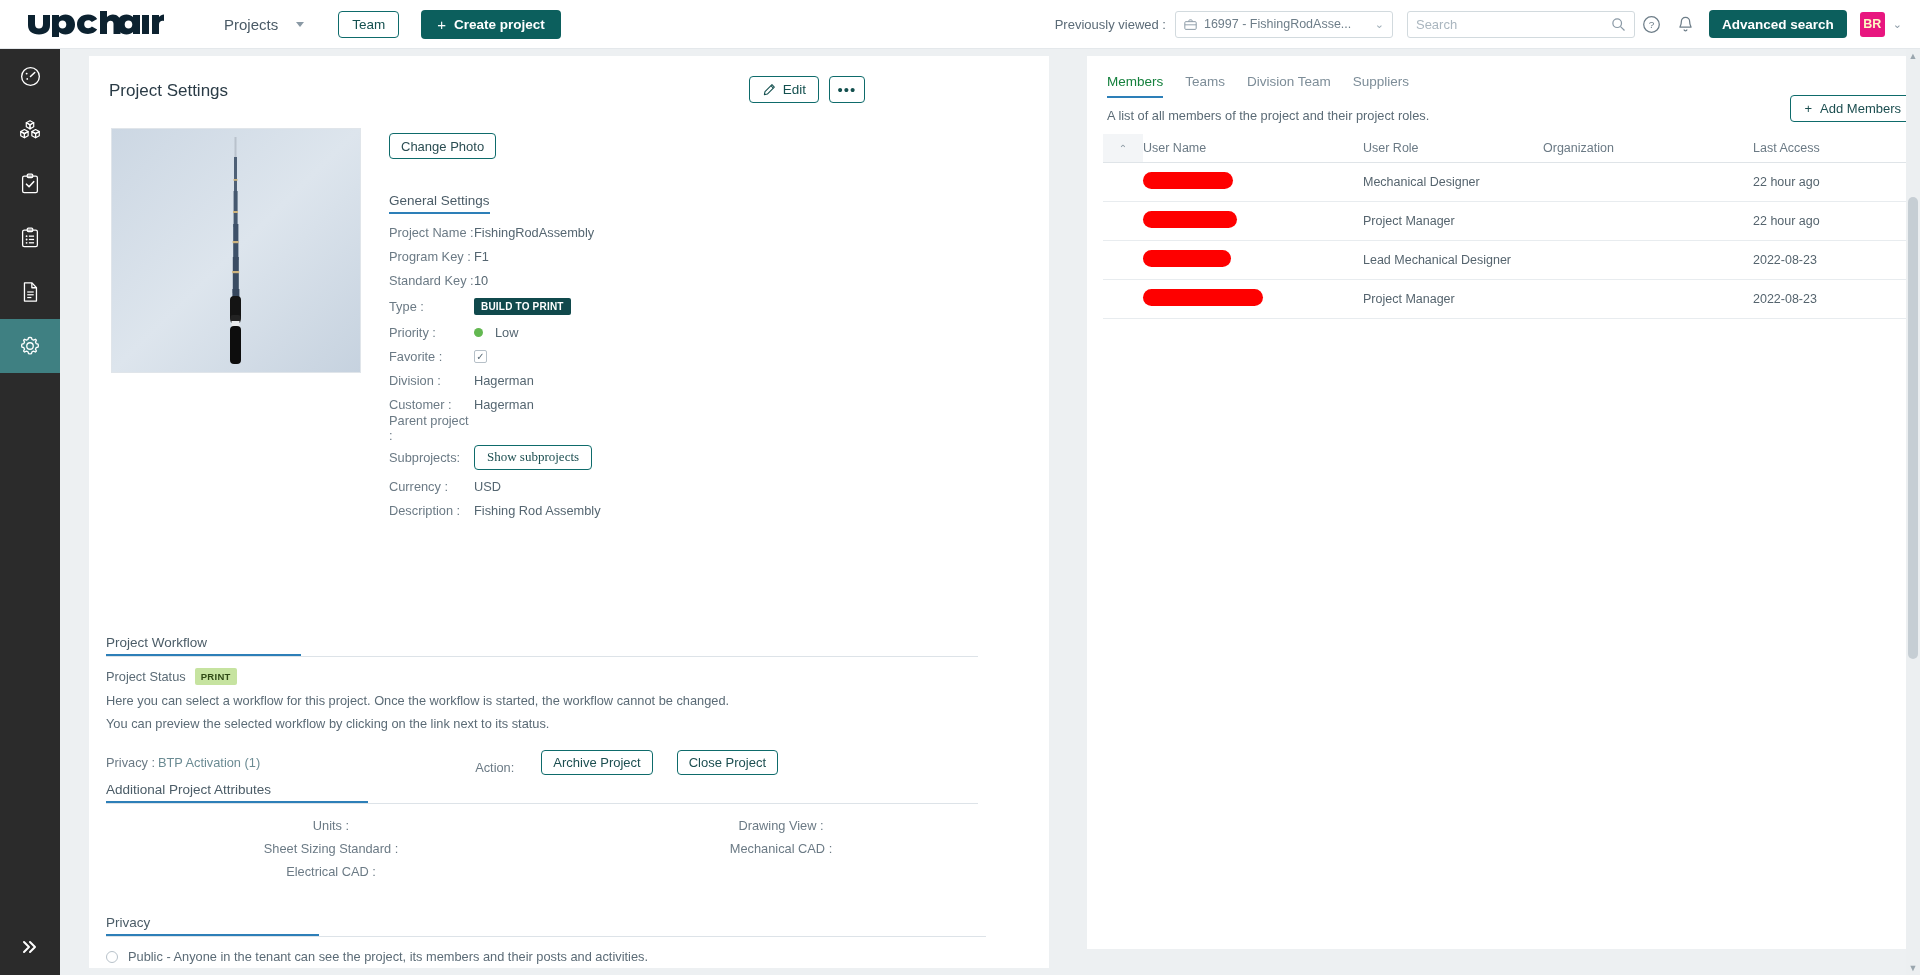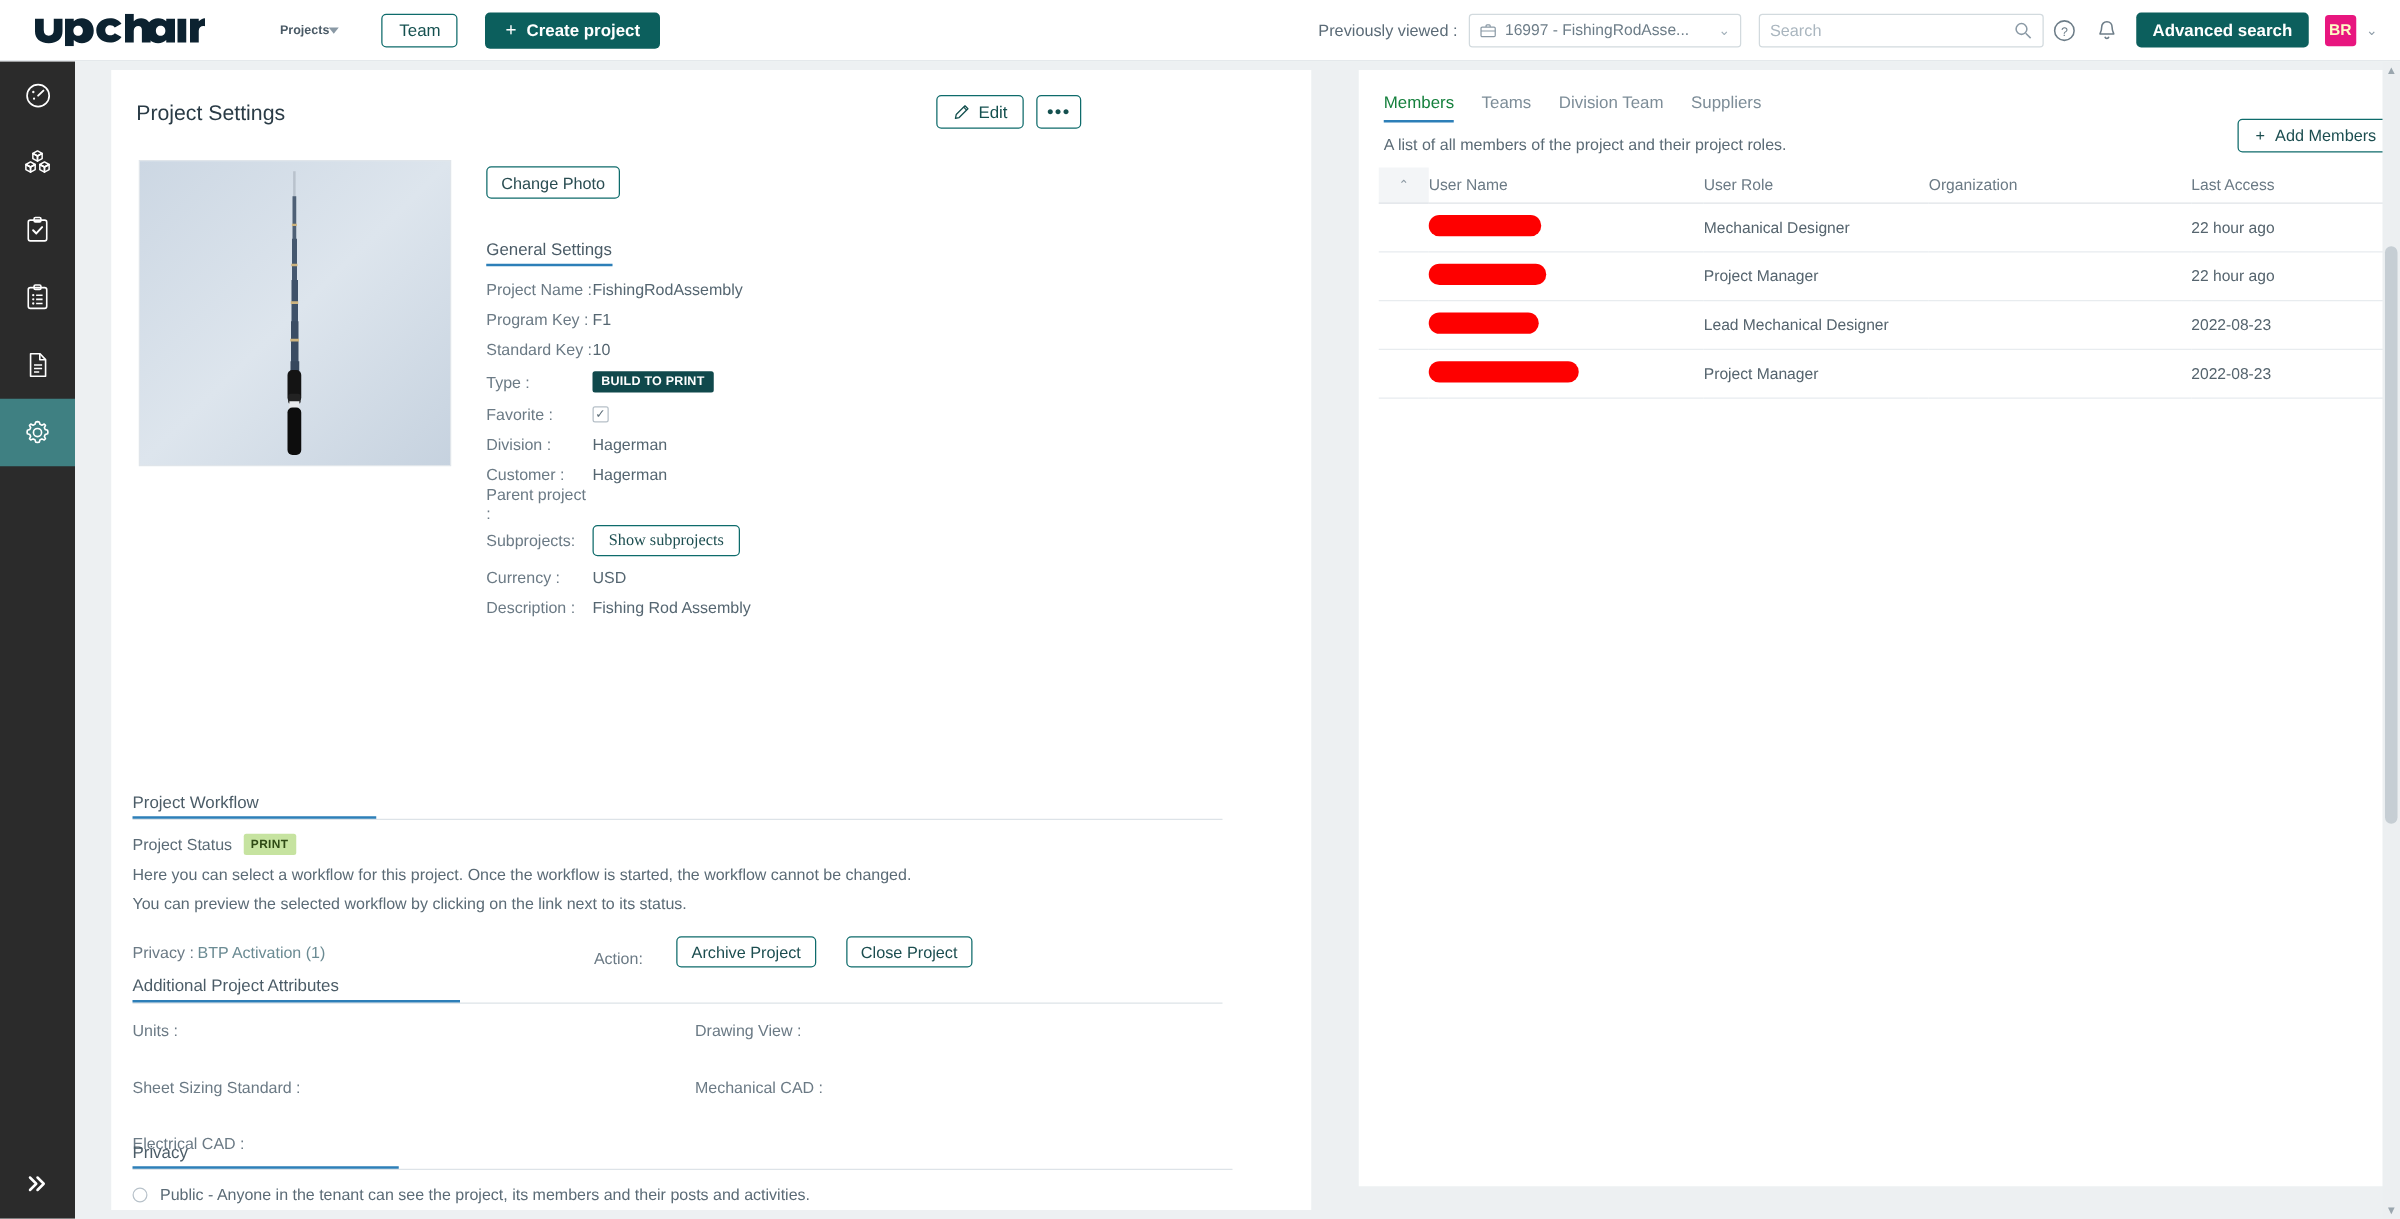--- a/index.html
+++ b/index.html
@@ -12,22 +12,22 @@
   #app { position: relative; width: 1920px; height: 975px; }
 
   
   .topbar {
     position: absolute; top: 0; left: 0; width: 1920px; height: 49px;
     background: #ffffff; display: flex; align-items: center;
     border-bottom: 1px solid #e4e8eb; z-index: 40;
   }
   .logo { margin-left: 26px; width: 140px; height: 30px; display: flex; align-items: center; }
   .nav-projects {
-    margin-left: 58px; font-size: 10px; color: #4a5a66;
-    display: flex; align-items: center; gap: 0; cursor: pointer; font-weight: bold;
+    margin-left: 58px; font-size: 15px; color: #4a5a66;
+    display: flex; align-items: center; gap: 18px; cursor: pointer;
   }
   .caret { width: 0; height: 0; border-left: 4px solid transparent; border-right: 4px solid transparent;
            border-top: 5px solid #8a99a5; }
   .btn-team {
     margin-left: 34px; height: 27px; padding: 0 13px; border: 1px solid #0e6b6b;
     border-radius: 4px; background: #fff; color: #14504f; font-size: 13.5px;
     display: flex; align-items: center; cursor: pointer; font-family: inherit;
   }
   .btn-create {
     margin-left: 22px; height: 29px; padding: 0 16px; border: none; border-radius: 4px;
@@ -160,21 +160,21 @@
   .wf-link { font-size: 12.8px; color: #6b8b93; cursor: pointer; }
   .wf-actions { margin-left: auto; display: flex; align-items: flex-end; gap: 24px; padding-right: 200px; }
   .wf-actions .lbl2 { font-size: 12.8px; color: #6b7a85; margin-right: 3px; }
   .btn-wf {
     height: 25px; padding: 0 11px; border: 1px solid #0e6b6b; border-radius: 4px; background: #fff;
     color: #1c4e50; font-size: 13px; display: flex; align-items: center; cursor: pointer; font-family: inherit;
   }
 
   
   .attrs { position: absolute; left: 17px; top: 724px; width: 880px; }
-  .attr-grid { display: grid; grid-template-columns: 450px 450px; row-gap: 30px; margin-top: 14px; }
+  .attr-grid { display: grid; grid-template-columns: 450px 450px; row-gap: 8px; margin-top: 14px; text-align: center; }
   .attr-item { font-size: 12.8px; color: #6b7a85; }
 
   
   .priv { position: absolute; left: 17px; top: 857px; width: 890px; }
   .priv-opt { display: flex; align-items: center; gap: 10px; margin-top: 12px; cursor: pointer; }
   .radio { width: 12px; height: 12px; border-radius: 50%; border: 1px solid #b8c2ca; background: #fff;
            display: inline-flex; align-items: center; justify-content: center; flex: none; }
   .priv-txt { font-size: 12.8px; color: #5b6b76; }
 
   
@@ -414,20 +414,25 @@
           </div>
           <div class="field-row">
             <span class="field-label">Standard Key :</span>
             <span class="field-val">10</span>
           </div>
           <div class="field-row" style="height:24px">
             <span class="field-label">Type :</span>
             <span class="badge-type">BUILD TO PRINT</span>
           </div>
           <div class="field-row">
+            <span class="field-label">Priority :</span>
+            <span class="dot-low"></span>
+            <span class="field-val">Low</span>
+          </div>
+          <div class="field-row">
             <span class="field-label">Favorite :</span>
             <span class="chk">✓</span>
           </div>
           <div class="field-row">
             <span class="field-label">Division :</span>
             <span class="field-val">Hagerman</span>
           </div>
           <div class="field-row">
             <span class="field-label">Customer :</span>
             <span class="field-val">Hagerman</span>

